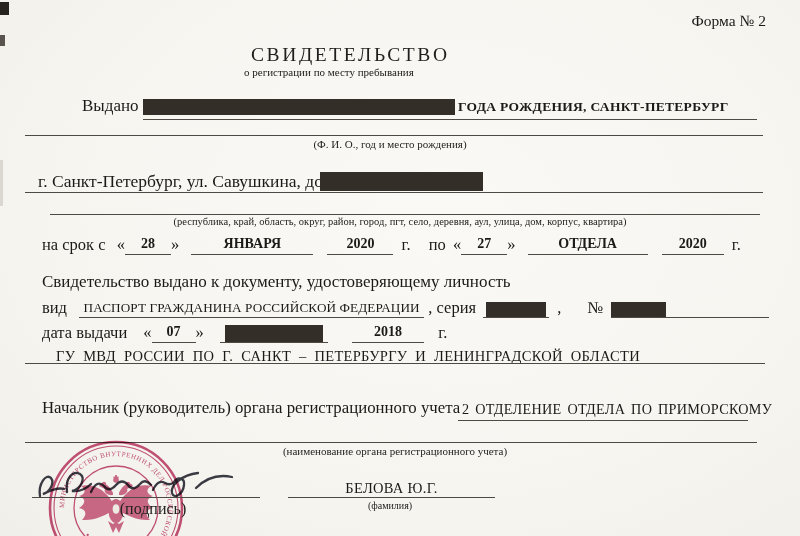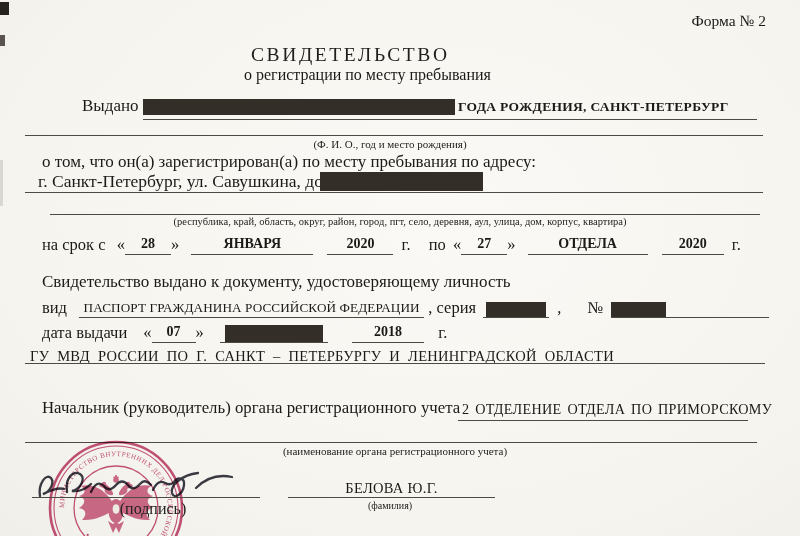--- a/index.html
+++ b/index.html
@@ -26,30 +26,29 @@
 
 <div id="page">
 
   <div class="abs" style="left:0;top:2px;width:9px;height:13px;background:#26231f;"></div>
   <div class="abs" style="left:0;top:35px;width:5px;height:11px;background:#59544d;"></div>
   <div class="abs" style="left:0;top:160px;width:3px;height:46px;background:#dad7d0;"></div>
 
   <div class="abs" style="right:34px;top:12px;font-size:15.5px;">Форма № 2</div>
 
   <div class="abs" style="left:251px;top:44px;font-size:19.5px;letter-spacing:2.6px;color:#201f1d;">СВИДЕТЕЛЬСТВО</div>
-  <div class="abs" style="left:244px;top:66px;font-size:16px;">о регистрации по месту пребывания</div>
+  <div class="abs" style="left:244px;top:66px;font-size:11px;">о регистрации по месту пребывания</div>
 
   <div class="abs" style="left:82px;top:96px;font-size:17px;">Выдано</div>
   <div class="redact-abs" style="left:143px;top:99px;width:312px;height:15.5px;"></div>
   <div class="abs bold caps" style="left:458px;top:99px;font-size:13.5px;">ГОДА РОЖДЕНИЯ, САНКТ-ПЕТЕРБУРГ</div>
   <div class="hline" style="left:143px;top:119px;width:614px;"></div>
   <div class="hline" style="left:25px;top:135px;width:738px;"></div>
   <div class="cap" style="left:240px;top:139px;width:300px;">(Ф. И. О., год и место рождения)</div>
 
-  <div class="abs" style="left:42px;top:152px;font-size:17px;">о том, что он(а) зарегистрирован(а) по месту пребывания по адресу:</div>
   <div class="abs" style="left:38px;top:171px;font-size:17.5px;">г. Санкт-Петербург, ул. Савушкина, дом</div>
   <div class="redact-abs" style="left:320px;top:172px;width:163px;height:18.5px;"></div>
   <div class="hline" style="left:25px;top:192px;width:738px;"></div>
   <div class="hline" style="left:50px;top:214px;width:710px;"></div>
   <div class="cap" style="left:120px;top:217px;width:560px;font-size:10.5px;">(республика, край, область, округ, район, город, пгт, село, деревня, аул, улица, дом, корпус, квартира)</div>
 
   <div class="abs" style="left:42px;top:236px;font-size:16.5px;">
     <span>на срок с</span>
     <span style="margin-left:7px;">«</span><span class="blank val" style="width:46px;height:18px;">28</span><span>»</span>
     <span class="blank val" style="width:122px;height:18px;margin-left:8px;">ЯНВАРЯ</span>
@@ -75,21 +74,21 @@
   </div>
 
   <div class="abs" style="left:42px;top:324px;font-size:16.5px;">
     <span>дата выдачи</span>
     <span style="margin-left:12px;">«</span><span class="blank val" style="width:44px;height:18px;">07</span><span>»</span>
     <span class="blank" style="width:108px;height:18px;margin-left:12px;"><span class="redact" style="width:98px;height:16.5px;margin-bottom:1px;"></span></span>
     <span class="blank val" style="width:72px;height:18px;margin-left:20px;">2018</span>
     <span style="margin-left:10px;">г.</span>
   </div>
 
-  <div class="abs caps" style="left:30px;top:348px;font-size:14.5px;word-spacing:4px;">ГУ МВД РОССИИ ПО Г. САНКТ – ПЕТЕРБУРГУ И ЛЕНИНГРАДСКОЙ ОБЛАСТИ</div>
+  <div class="abs caps" style="left:56px;top:348px;font-size:14.5px;word-spacing:4px;">ГУ МВД РОССИИ ПО Г. САНКТ – ПЕТЕРБУРГУ И ЛЕНИНГРАДСКОЙ ОБЛАСТИ</div>
   <div class="hline" style="left:25px;top:363px;width:740px;"></div>
 
   <div class="abs" style="left:42px;top:398px;font-size:16.8px;">Начальник (руководитель) органа регистрационного учета</div>
   <div class="abs caps" style="left:462px;top:401px;font-size:14.2px;word-spacing:2px;">2 ОТДЕЛЕНИЕ ОТДЕЛА  ПО ПРИМОРСКОМУ</div>
   <div class="hline" style="left:458px;top:420px;width:290px;"></div>
   <div class="hline" style="left:25px;top:442px;width:732px;"></div>
   <div class="cap" style="left:245px;top:446px;width:300px;">(наименование органа регистрационного учета)</div>
 
   <svg class="abs" style="left:45px;top:437px;mix-blend-mode:multiply;opacity:0.9;" width="142" height="142" viewBox="0 0 142 142">
     <g stroke="#c2406c" fill="none">

